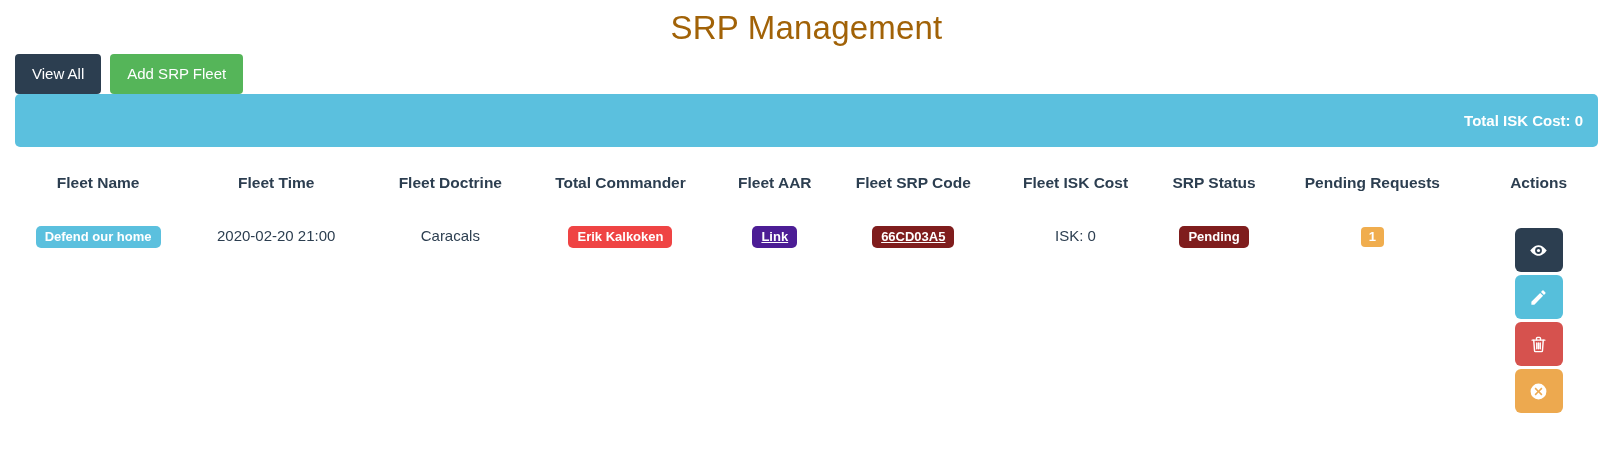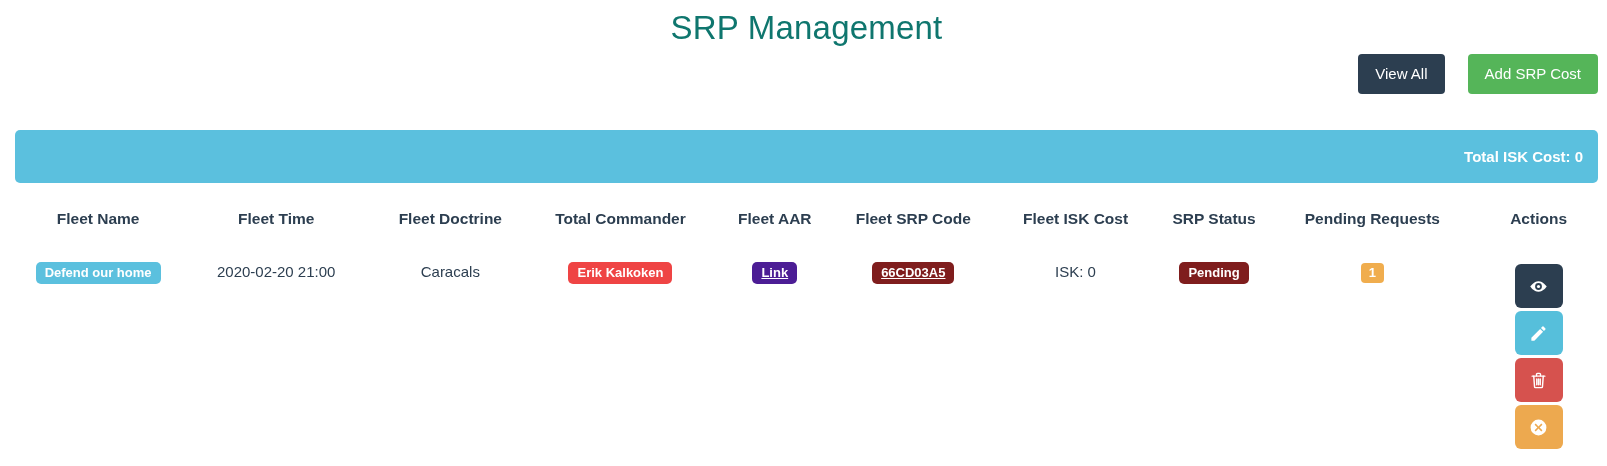--- a/index.html
+++ b/index.html
@@ -14,47 +14,46 @@
     overflow: hidden;
   }
   .container {
     margin: 0 9px 0 15px; 
   }
   
   .page-title {
     font-size: 33px;
     font-weight: 500;
     text-align: center;
-    color: #0f766e;
+    color: #a16207;
     margin: 0;
     padding-top: 9px;
     letter-spacing: 0.2px;
   }
   
   .toolbar {
     margin-top: 7px;
     display: flex;
-    justify-content: flex-end;
-    gap: 23px;
+    justify-content: flex-start;
+    gap: 9px;
   }
   .btn {
     border: none;
     border-radius: 4px;
     color: #ffffff;
     font-family: "Liberation Sans", sans-serif;
     font-size: 15px;
     line-height: 20px;
     padding: 10px 17px;
     cursor: pointer;
   }
   .btn-dark   { background: #2c3e50; }
   .btn-green  { background: #55b559; }
   
   .summary-bar {
-    margin-top: 36px;
     height: 53px;
     background: #5bc0de;
     border-radius: 5px;
     display: flex;
     align-items: center;
     justify-content: flex-end;
     padding: 0 15px;
     color: #ffffff;
     font-weight: bold;
     font-size: 15px;
@@ -143,21 +142,21 @@
 </style>
 </head>
 <body>
 
 <div class="container">
 
   <h1 class="page-title">SRP Management</h1>
 
   <div class="toolbar">
     <button class="btn btn-dark">View All</button>
-    <button class="btn btn-green">Add SRP Cost</button>
+    <button class="btn btn-green">Add SRP Fleet</button>
   </div>
 
   <div class="summary-bar">
     <span>Total ISK Cost: 0</span>
   </div>
 
   <table class="fleet-table">
     <colgroup>
       <col class="col-name">
         <col class="col-time">

